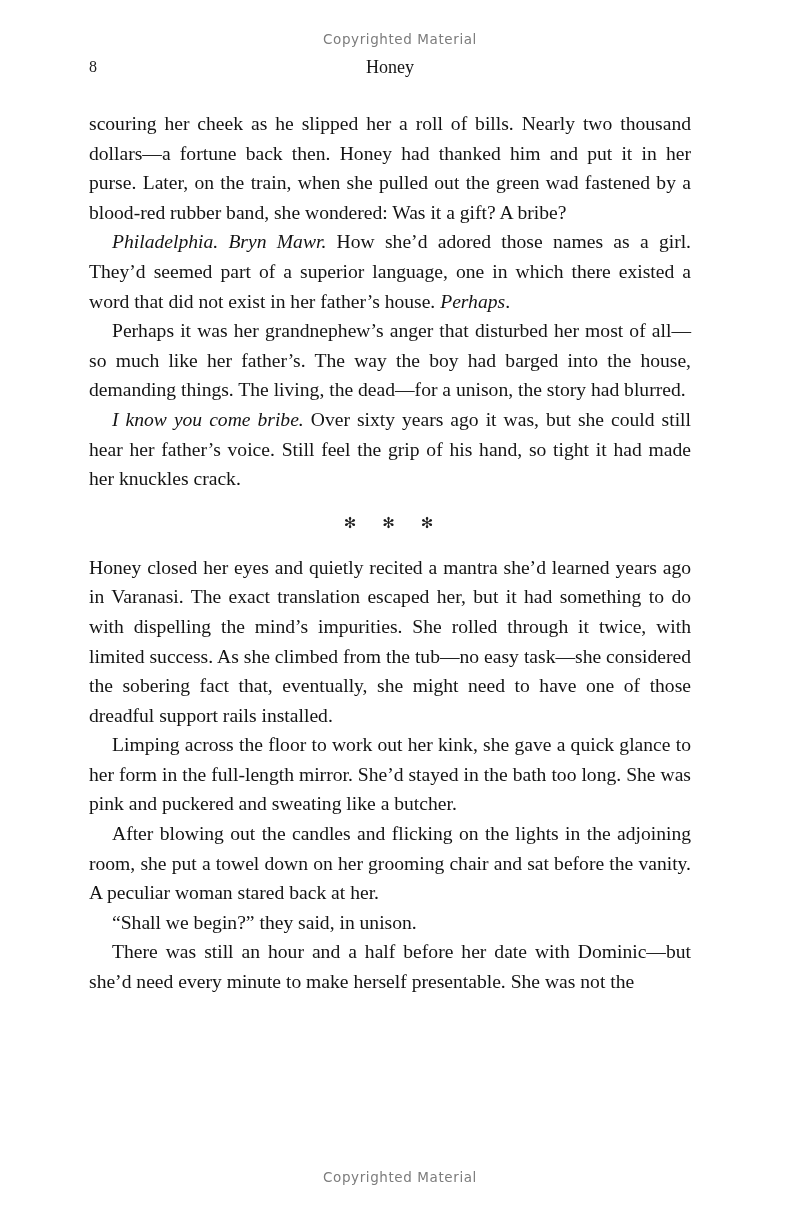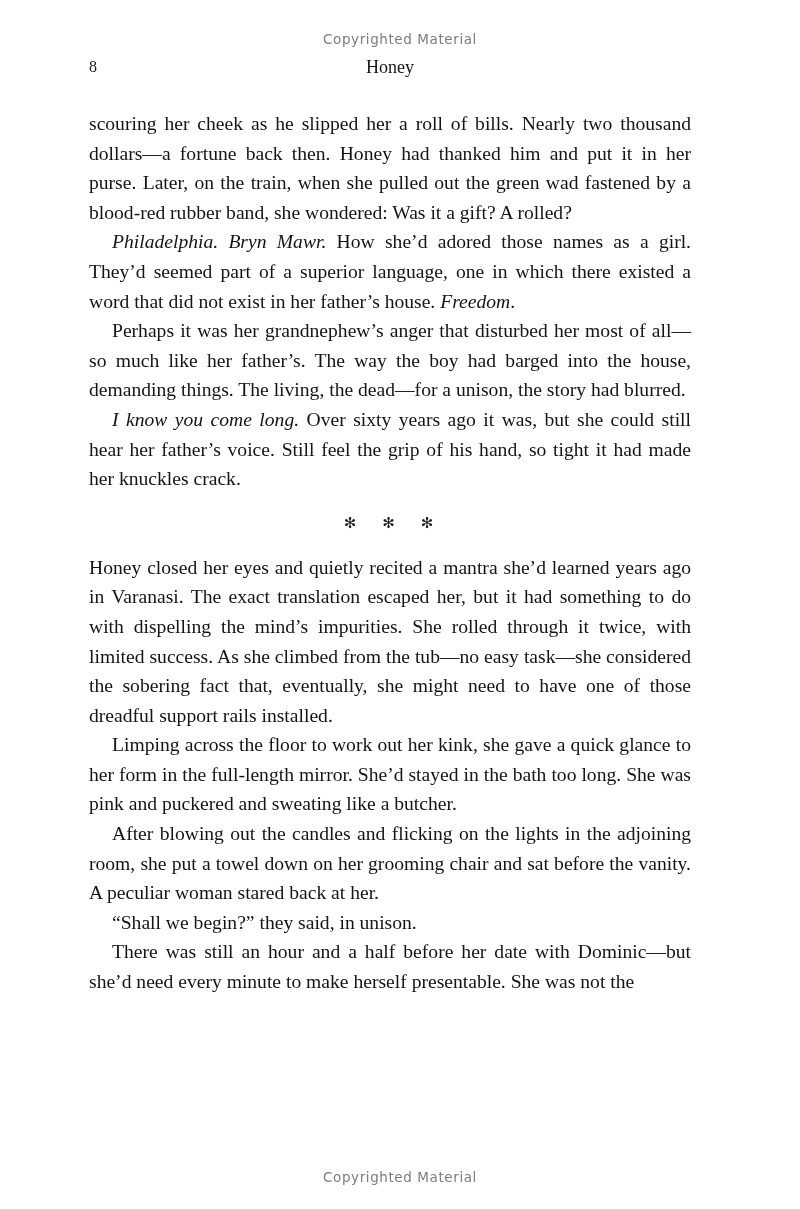--- a/index.html
+++ b/index.html
@@ -103,24 +103,24 @@
 <div class="page">
 
   <div class="copyright-stamp copyright-top">Copyrighted Material</div>
 
   <div class="running-head">
     <span class="folio">8</span>
     <span class="running-title">Honey</span>
   </div>
 
   <div class="textblock" id="textblock">
-      <p class="noindent"><span>scouring her cheek as he slipped her a roll of bills. Nearly two thousand dollars—a fortune back then. Honey had thanked him and put it in her purse. Later, on the train, when she pulled out the green wad fastened by a blood-red rubber band, she wondered: Was it a gift? A rolled?</span></p>
-      <p><em>Philadelphia. Bryn Mawr.</em><span> How she’d adored those names as a girl. They’d seemed part of a superior language, one in which there existed a word that did not exist in her father’s house. </span><em>Freedom</em><span>.</span></p>
+      <p class="noindent"><span>scouring her cheek as he slipped her a roll of bills. Nearly two thousand dollars—a fortune back then. Honey had thanked him and put it in her purse. Later, on the train, when she pulled out the green wad fastened by a blood-red rubber band, she wondered: Was it a gift? A bribe?</span></p>
+      <p><em>Philadelphia. Bryn Mawr.</em><span> How she’d adored those names as a girl. They’d seemed part of a superior language, one in which there existed a word that did not exist in her father’s house. </span><em>Perhaps</em><span>.</span></p>
       <p><span>Perhaps it was her grandnephew’s anger that disturbed her most of all—so much like her father’s. The way the boy had barged into the house, demanding things. The living, the dead—for a unison, the story had blurred.</span></p>
-      <p><em>I know you come long.</em><span> Over sixty years ago it was, but she could still hear her father’s voice. Still feel the grip of his hand, so tight it had made her knuckles crack.</span></p>
+      <p><em>I know you come bribe.</em><span> Over sixty years ago it was, but she could still hear her father’s voice. Still feel the grip of his hand, so tight it had made her knuckles crack.</span></p>
       <p class="section-break"><span class="orn">✻</span><span class="orn">✻</span><span class="orn">✻</span></p>
       <p class="noindent"><span>Honey closed her eyes and quietly recited a mantra she’d learned years ago in Varanasi. The exact translation escaped her, but it had something to do with dispelling the mind’s impurities. She rolled through it twice, with limited success. As she climbed from the tub—no easy task—she considered the sobering fact that, eventually, she might need to have one of those dreadful support rails installed.</span></p>
       <p><span>Limping across the floor to work out her kink, she gave a quick glance to her form in the full-length mirror. She’d stayed in the bath too long. She was pink and puckered and sweating like a butcher.</span></p>
       <p><span>After blowing out the candles and flicking on the lights in the adjoin­ing room, she put a towel down on her grooming chair and sat before the vanity. A peculiar woman stared back at her.</span></p>
       <p><span>“Shall we begin?” they said, in unison.</span></p>
       <p><span>There was still an hour and a half before her date with Dominic—but she’d need every minute to make herself presentable. She was not the</span></p>
     </div>
 
   <div class="copyright-stamp copyright-bottom">Copyrighted Material</div>
 

